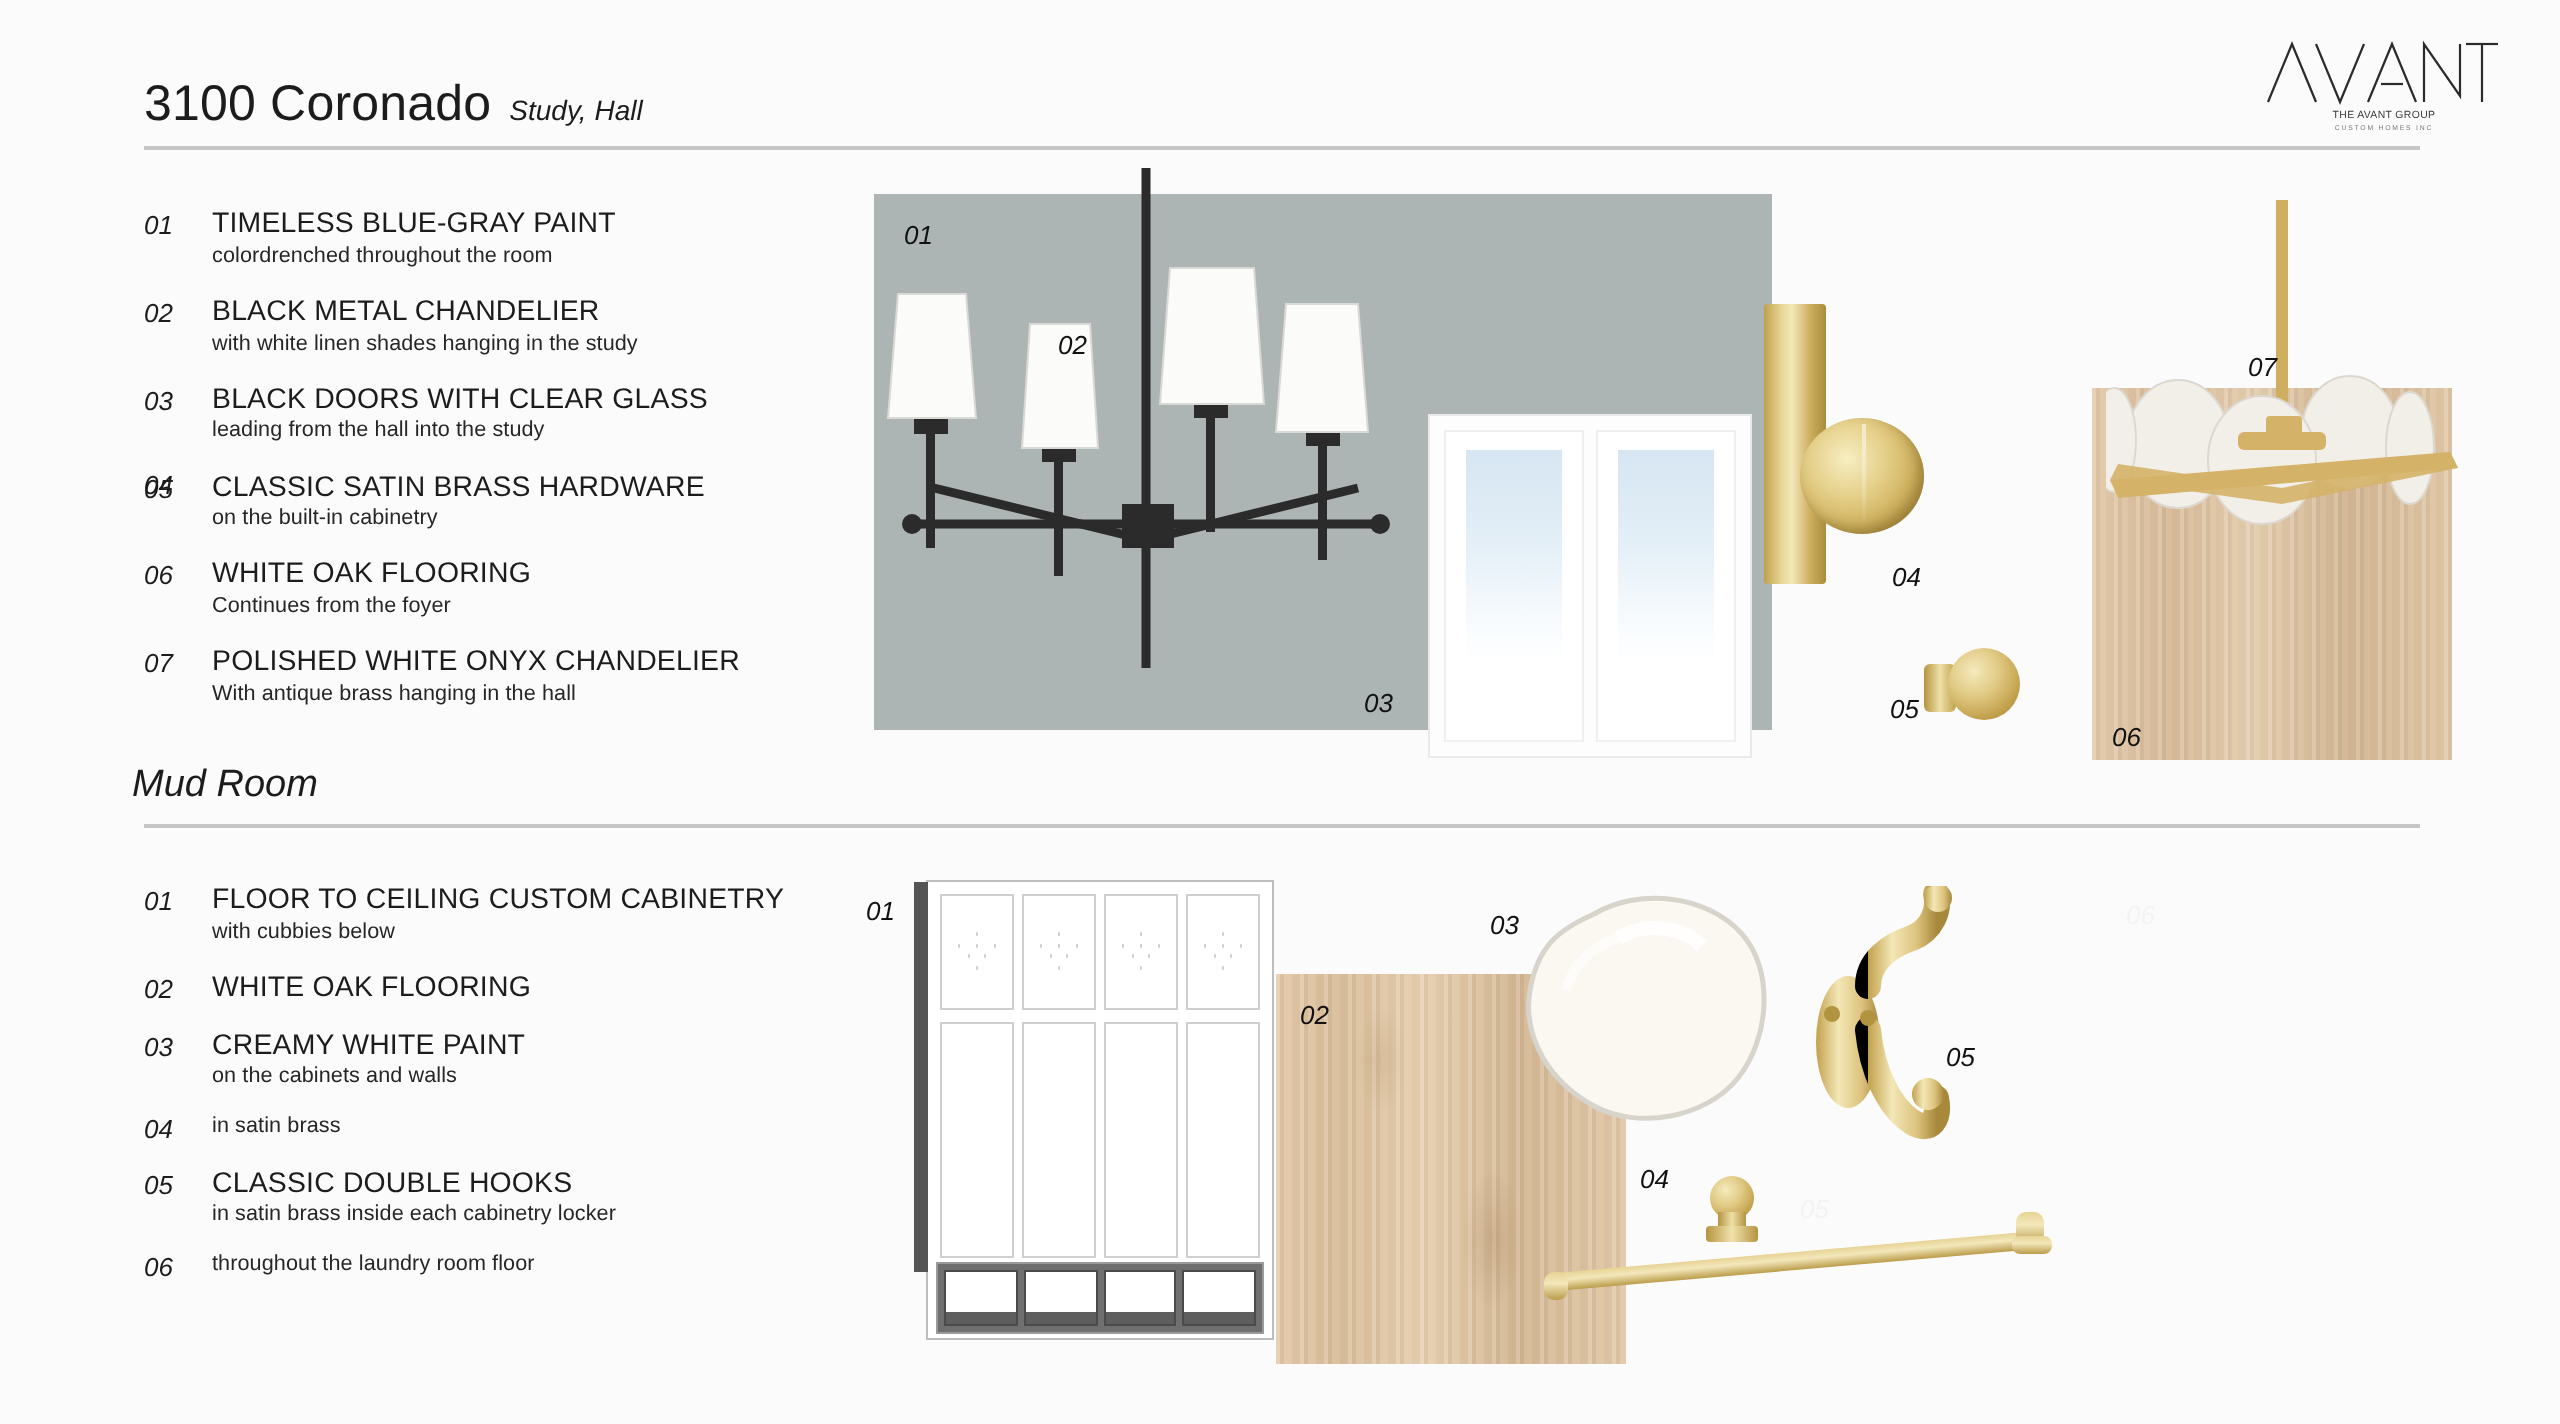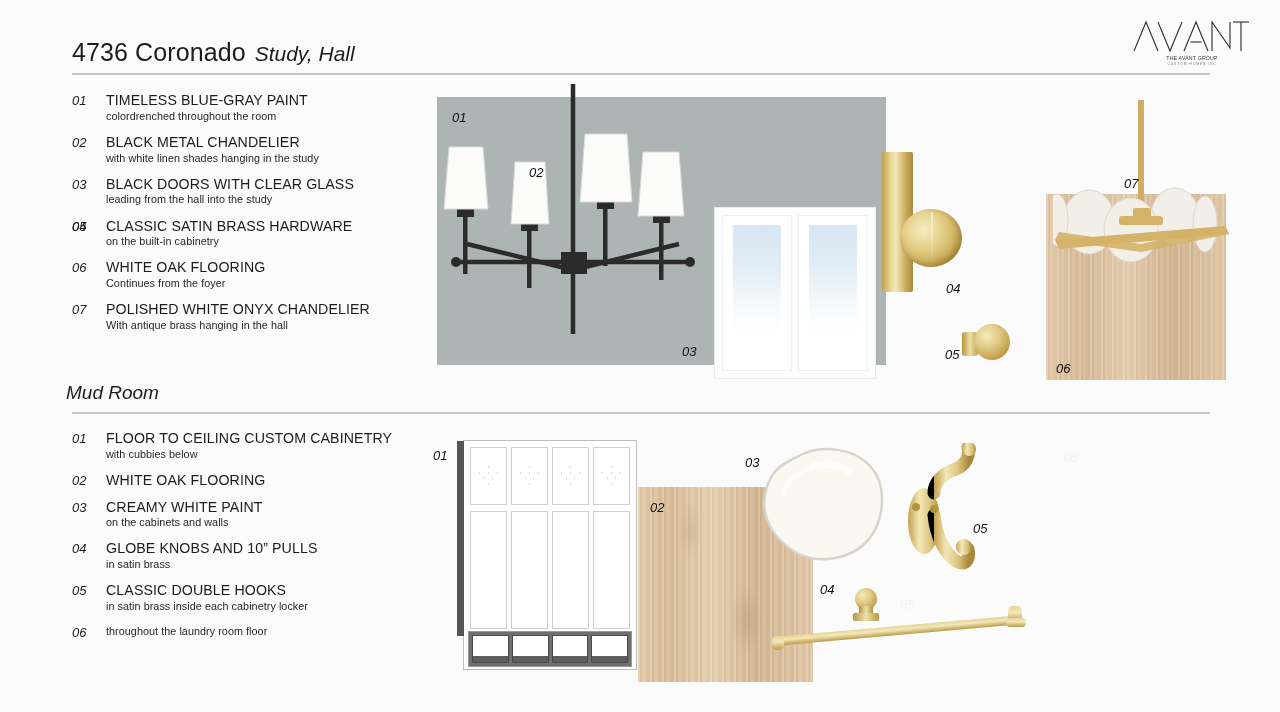--- a/index.html
+++ b/index.html
@@ -10,21 +10,21 @@
     overflow: hidden;
   }
   .page { position: relative; width: 1280px; height: 712px; background: #fbfbfb; }
 
   
   .title-row {
     position: absolute; left: 72px; top: 38px; width: 700px;
     display: flex; align-items: baseline; gap: 9px;
   }
   .title-main { font-size: 25px; color: #1c1c1c; font-weight: 400; letter-spacing: .1px; }
-  .title-sub  { font-size: 21px; color: #1c1c1c; font-style: italic; font-weight: 400; }
+  .title-sub  { font-size: 14px; color: #1c1c1c; font-style: italic; font-weight: 400; }
 
   .logo { position: absolute; right: 28px; top: 18px; width: 120px; text-align: center; }
   .logo-mark { display:block; }
   .logo-sub { font-size: 5.2px; letter-spacing: .2px; color:#3b3b3b; margin-top:1px; line-height:1.25; }
   .logo-sub2 { font-size: 3.4px; color:#7a7a7a; letter-spacing:.9px; }
 
   .rule { position: absolute; height: 2px; background: #c6c6c6; left: 72px; width: 1138px; }
   .rule.top { top: 73px; }
   .rule.mid { top: 412px; }
 
@@ -36,21 +36,21 @@
 
   
   .legend { position: absolute; left: 72px; width: 360px; }
   .legend-item { position: relative; margin-bottom: 10px; }
   .li-num {
     position: absolute; left: 0; top: 1px; width: 28px;
     font-size: 13px; font-style: italic; color: #1c1c1c;
   }
   .li-title {
     margin-left: 34px; font-size: 14.2px; color: #1c1c1c;
-    letter-spacing: .1px; line-height: 1.18; white-space: nowrap;
+    letter-spacing: .1px; line-height: 1.18; white-space: nowrap; margin-top: 12px;
   }
   .li-desc {
     margin-left: 34px; font-size: 10.8px; color: #262626;
     letter-spacing: .05px; line-height: 1.4; white-space: nowrap;
   }
 
   
   .collage { position: absolute; }
   .swatch-label {
     position: absolute; font-size: 13px; font-style: italic; color: #111;
@@ -190,21 +190,21 @@
     background: linear-gradient(90deg,#b59440,#eddfa6,#b59440); }
   .mk-base { position:absolute; left:8px; top:25px; width:26px; height:8px; border-radius:2px;
     background: linear-gradient(90deg,#b59440,#f0e2ab,#b59440); }
 </style>
 </head>
 <body>
 
 <div class="page">
 
   <div class="title-row">
-    <span class="title-main">4736 Coronado</span>
+    <span class="title-main">3100 Coronado</span>
     <span class="title-sub">Study, Hall</span>
   </div>
 
   <div class="logo">
     <svg class="logo-mark" width="118" height="36" viewBox="0 0 118 36">
       <g fill="none" stroke="#2b2b2b" stroke-width="1.1">
         <path d="M2 33 L14 4 L26 33"></path>
         <path d="M26 4 L38 33 L50 4"></path>
         <path d="M52 33 L64 4 L76 33"></path>
         <path d="M58.5 24 L69.5 24"></path>
@@ -350,21 +350,20 @@
         <div class="li-num">02</div>
         <div class="li-title">WHITE OAK FLOORING</div>
       </div>
       <div class="legend-item">
         <div class="li-num">03</div>
         <div class="li-title">CREAMY WHITE PAINT</div>
         <div class="li-desc">on the cabinets and walls</div>
       </div>
       <div class="legend-item">
         <div class="li-num">04</div>
-        <div class="li-title">GLOBE KNOBS AND 10” PULLS</div>
         <div class="li-desc">in satin brass</div>
       </div>
       <div class="legend-item">
         <div class="li-num">05</div>
         <div class="li-title">CLASSIC DOUBLE HOOKS</div>
         <div class="li-desc">in satin brass inside each cabinetry locker</div>
       </div>
       <div class="legend-item">
         <div class="li-num">06</div>
         <div class="li-desc">throughout the laundry room floor</div>

